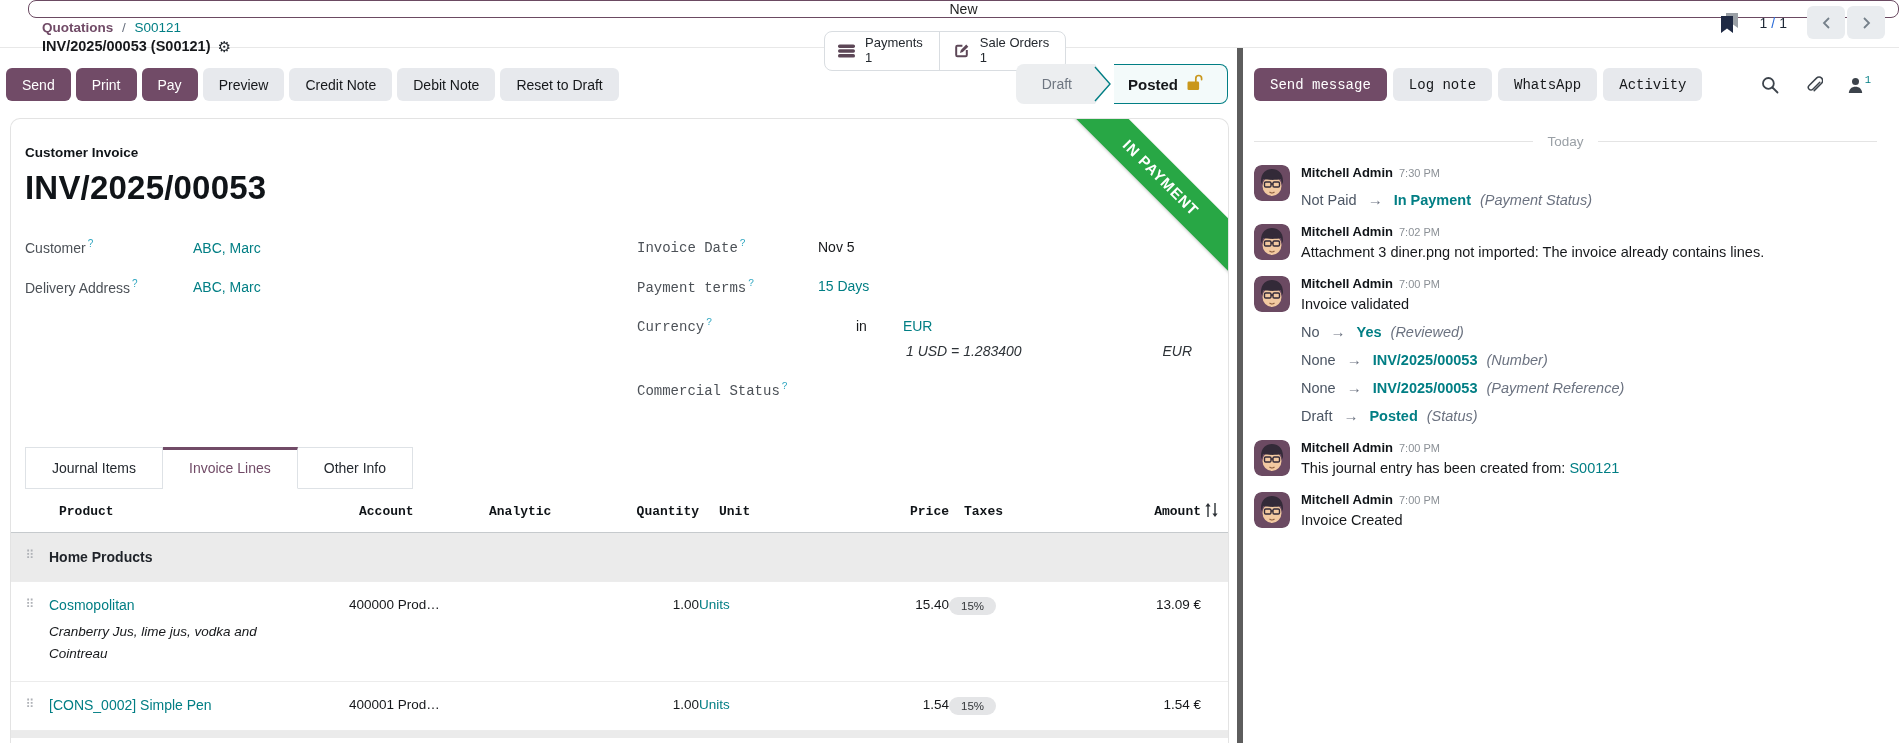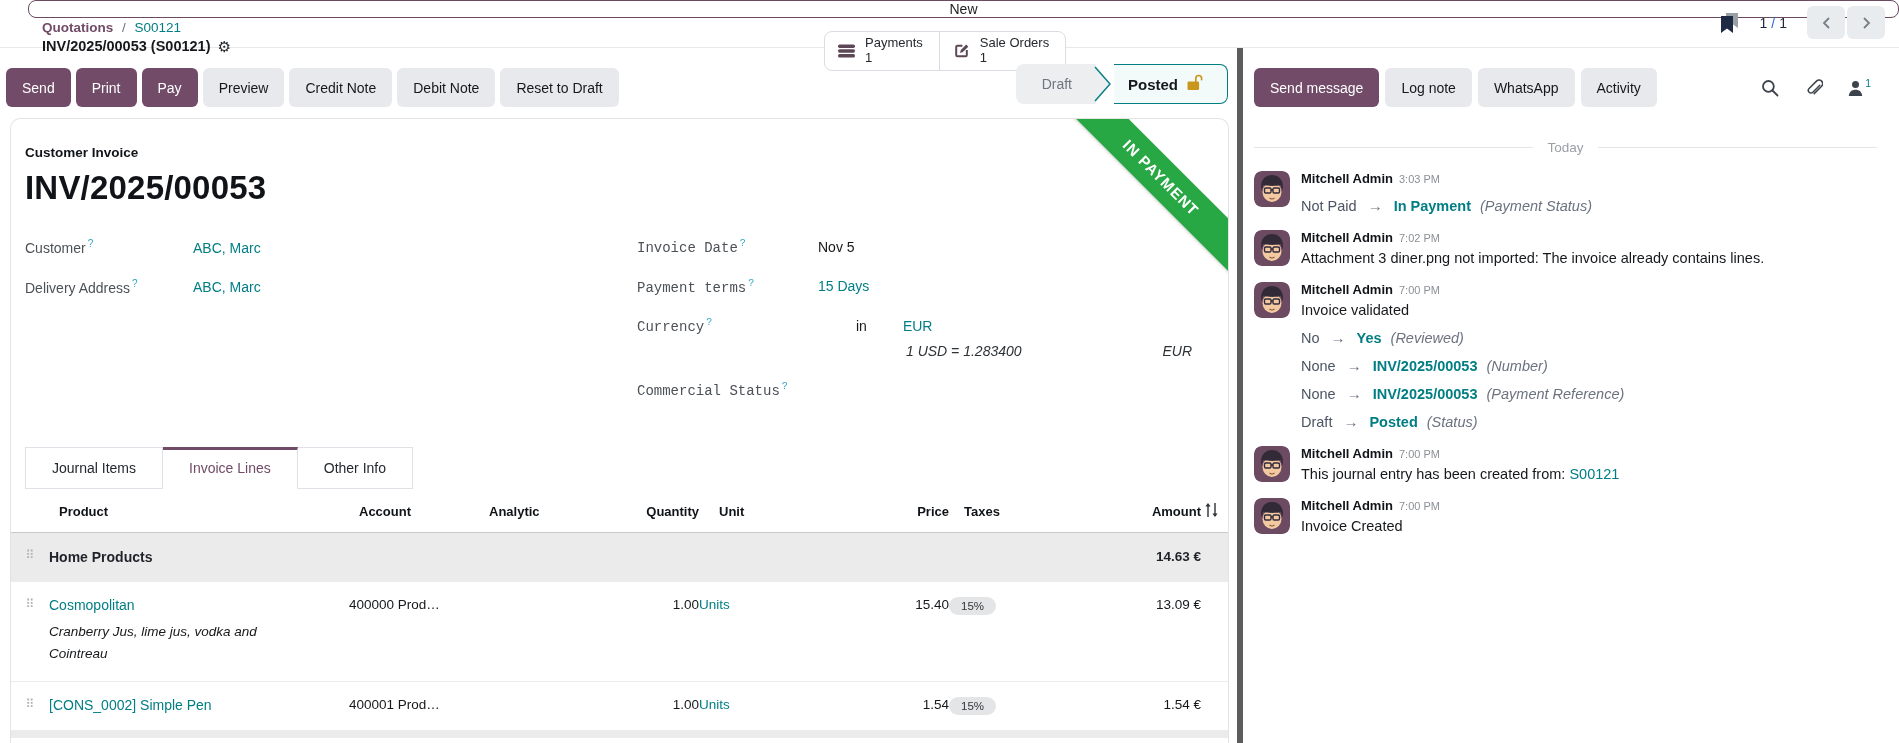--- a/index.html
+++ b/index.html
@@ -37,21 +37,21 @@
   .chev-btn { width:38px; height:33px; background:#e9ecef; border:none; border-radius:6px;
     display:flex; align-items:center; justify-content:center; cursor:pointer; }
 
   
   .content { position:absolute; top:48px; left:0; right:0; bottom:0; }
   .pane-divider { position:absolute; left:1237px; top:0; bottom:0; width:6px; background:#5d5d5d; }
 
   
   .left-pane { position:absolute; left:0; top:0; width:1237px; bottom:0; }
   .toolbar { display:flex; gap:5px; padding:20px 0 0 6px; align-items:flex-start; }
-  .btn { height:39px; padding:0 16px; border-radius:6px; font-size:14px; font-weight:500;
+  .btn { height:33px; padding:0 16px; border-radius:6px; font-size:14px; font-weight:500;
     border:none; cursor:pointer; font-family:inherit; white-space:nowrap; }
   .btn-primary { background:#714B67; color:#fff; }
   .btn-secondary { background:#e7e9ed; color:#16181b; }
 
   .statusbar { display:flex; align-items:stretch; height:40px; margin-left:auto;
     margin-right:9px; margin-top:-4px; cursor:pointer; }
   .status-draft { background:#eceef0; color:#6e7681; display:flex; align-items:center;
     padding:0 18px 0 26px; border-radius:8px 0 0 8px; font-size:14px; }
   .status-posted { border:1px solid #017E84; border-left:none; background:#f3fafa;
     display:flex; align-items:center; padding:0 22px 0 14px; border-radius:0 8px 8px 0;
@@ -83,21 +83,21 @@
     color:#2d3237; font-size:14px;font-style:italic; }
 
   .tabs { display:flex; margin-top:26px; }
   .tab { padding:12px 26px; font-size:14px; color:#24292f; background:#fff; cursor:pointer;
     border:1px solid #dee2e6; border-top:1px solid #dee2e6; border-left:none; }
   .tab:first-child { border-left:1px solid #dee2e6; }
   .tab.active { color:#714B67; font-weight:500; border-top:3px solid #714B67; border-bottom:1px solid #fff; padding-top:10px; }
 
   
   .grid { display:grid; grid-template-columns:38px 300px 130px 125px 95px 90px 160px 120px 132px 1fr; }
-  .gh { font-size:13px; font-weight:700; color:#101418; padding:15px 0 13px; }
+  .gh { font-size:13px; font-weight:700; color:#101418; padding:15px 0 13px;font-family:Liberation Mono, monospace; }
   .grid-header { border-bottom:1px solid #c6cacd; }
   .tr { border-bottom:1px solid #ececec; }
   .ar { text-align:right; }
   .pl20 { padding-left:20px; }
   .pl15 { padding-left:15px; }
   .pl10 { padding-left:10px; }
   .section-row { background:#ebebeb; }
   .section-name { grid-column:2 / 9; font-weight:700; font-size:14px; padding:16px 0; }
   .section-amount { font-weight:700; font-size:13.5px; padding:16px 0; }
   .cell { font-size:13.5px; padding:15px 0; color:#16181b; }
@@ -105,21 +105,21 @@
   .prod-link { font-size:14px; }
   .prod-desc { font-style:italic; font-size:13.5px; color:#16181b; max-width:215px;
     margin-top:8px; line-height:1.68; }
   .tax-pill { display:inline-block; background:#e4e5e7; border-radius:12px; padding:3px 12px;
     font-size:11.5px; color:#33363a; }
   .col-opt { padding:13px 8px 0 0; text-align:right; cursor:pointer; }
   .bottom-strip { height:7px; background:#ebebeb; }
 
   
   .chatter { position:absolute; left:1243px; top:0; right:0; bottom:0; overflow:hidden; padding-left:11px; }
-  .chatter-toolbar { display:flex; gap:6px; padding-top:20px; align-items:center; }
+  .chatter-toolbar { display:flex; gap:6px; padding-top:20px; align-items:center;font-family:Liberation Mono, monospace; }
   .chatter-icons { margin-left:auto; margin-right:28px; display:flex; align-items:center; gap:25px; }
   .cicon { cursor:pointer; display:flex; align-items:flex-start; }
   .follower-count { color:#017E84; font-size:10.5px; margin-left:2px; margin-top:-3px; }
 
   .date-divider { display:flex; align-items:center; color:#9aa0a6; font-size:13.5px;
     margin:33px 22px 8px 0; }
   .date-divider::before, .date-divider::after { content:""; flex:1; border-top:1px solid #e4e4e4; }
   .date-divider span { padding:0 14px; }
 
   .message { display:flex; margin-top:16px; padding-right:16px; }
@@ -301,21 +301,20 @@
               <div class="col-opt"><svg width="17" height="16" viewBox="0 0 17 16">
                   <polygon points="5,1 2.4,4.6 7.6,4.6" fill="#2d3237"></polygon>
                   <rect x="4.3" y="4" width="1.4" height="11" fill="#2d3237"></rect>
                   <polygon points="12,15 9.4,11.4 14.6,11.4" fill="#2d3237"></polygon>
                   <rect x="11.3" y="1" width="1.4" height="11" fill="#2d3237"></rect>
                 </svg></div>
             </div>
           <div class="grid section-row tr">
             <div class="handle">⠿</div>
             <div class="section-name">Home Products</div>
-            <div class="section-amount ar">14.63 €</div>
             <div></div>
           </div>
           <div id="table-rows">
               <div class="grid tr">
                 <div class="handle">⠿</div>
                 <div class="cell pl10"><span class="link prod-link">Cosmopolitan</span><div class="prod-desc">Cranberry Jus, lime jus, vodka and Cointreau</div></div>
                 <div class="cell pl10">400000 Prod…</div>
                 <div class="cell pl10"></div>
                 <div class="cell ar">1.00</div>
                 <div class="cell pl20"><span class="link">Units</span></div>
@@ -381,21 +380,21 @@
                 <ellipse cx="18" cy="21" rx="9.5" ry="10" fill="#f2c9a1"></ellipse>
                 <path d="M7 16c0-8 5-12 11-12s11 4 11 12c0 2-1 3-1 3l-1-5c-4 1.2-14 1.2-18 0l-1 5s-1-1-1-3z" fill="#332a38"></path>
                 <rect x="10.5" y="17" width="6.5" height="5" rx="1.2" fill="none" stroke="#332a38" stroke-width="1.4"></rect>
                 <rect x="19" y="17" width="6.5" height="5" rx="1.2" fill="none" stroke="#332a38" stroke-width="1.4"></rect>
                 <line x1="17" y1="19" x2="19" y2="19" stroke="#332a38" stroke-width="1.4"></line>
                 <path d="M15.5 27q2.5 2 5 0" stroke="#8a5c3c" fill="none" stroke-width="1.2"></path>
               </svg></div>
             <div class="msg-body">
               <div class="msg-head">
                 <span class="author">Mitchell Admin</span>
-                <span class="mtime">3:03 PM</span>
+                <span class="mtime">7:30 PM</span>
               </div>
               <div class="tracking-line">
                 <span class="tk-old">Not Paid</span>
                 <span class="tk-arrow">→</span>
                 <span class="tk-new">In Payment</span>
                 <span class="tk-field">(Payment Status)</span>
               </div>
             </div>
           </div>
           <div class="message">

